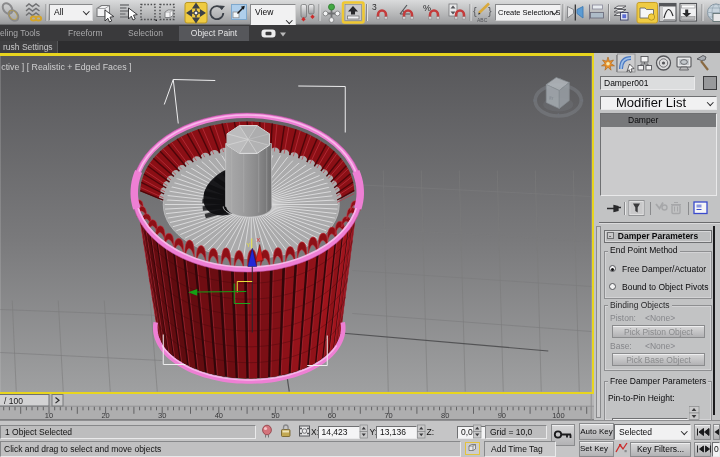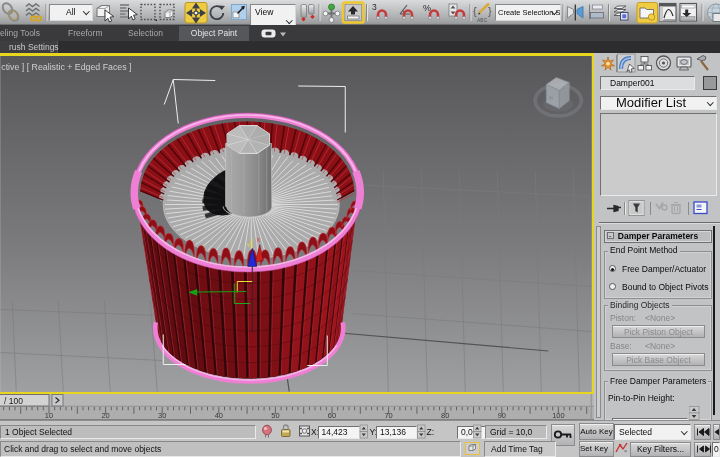--- a/index.html
+++ b/index.html
@@ -139,39 +139,39 @@
       <rect x="681.5" y="5" width="13.5" height="3" fill="#FDFDFD" stroke="#8A8A8C" stroke-width="0.6"></rect>
       <rect x="681.5" y="16.5" width="13.5" height="3" fill="#B9B9BA" stroke="#8A8A8C" stroke-width="0.6"></rect>
       <path d="M688.2,9.5 v3.5 h3 l-4.5,4 l-4.5,-4 h3 v-3.5 Z" fill="#2A2A2C"></path>
       <path d="M702,4 V21" stroke="#87888A" stroke-width="1"></path>
       <path d="M703,4 V21" stroke="#E2E2E3" stroke-width="1"></path>
       <circle cx="716" cy="12.5" r="8.5" fill="#C7D3DC" stroke="#8898A4" stroke-width="1"></circle>
       <ellipse cx="716" cy="12.5" rx="4" ry="8.5" fill="none" stroke="#98A8B4" stroke-width="0.8"></ellipse>
       <path d="M707.5,12.5 h17 M709,8 h14 M709,17 h14" stroke="#98A8B4" stroke-width="0.8"></path>
       <rect x="713" y="13.5" width="9" height="8" fill="#E8E8E9" stroke="#566" stroke-width="0.8"></rect>
     </svg>
-<div class="abs combo" style="left:49px;top:4px;width:44px;height:17px;font-size:8.5px;line-height:15px;padding-left:16px">All<span class="carr"></span></div>
+<div class="abs combo" style="left:49px;top:4px;width:44px;height:17px;font-size:8.5px;line-height:15px;padding-left:4px">All<span class="carr"></span></div>
 <div class="abs combo" style="left:250px;top:4px;width:46px;height:35px;font-size:8.5px;line-height:15px;padding-left:4px">View<span class="carr"></span></div>
 <div class="abs combo" style="left:495px;top:4px;width:66px;height:17px;font-size:7.5px;line-height:15px;padding-left:2px;white-space:nowrap;overflow:hidden">Create Selection Se<span class="carr"></span></div>
 
 <div class="abs" style="left:0;top:25px;width:720px;height:16px;background:#3A3A3C"></div>
 <div class="abs" style="left:179px;top:26px;width:70px;height:15px;background:#56575B"></div>
 <div class="abs" style="left:0;top:25px;width:720px;height:16px;font-size:8.5px;color:#A9A9AB">
 <span class="abs" style="left:0px;top:3px">eling Tools</span>
 <span class="abs" style="left:68px;top:3px">Freeform</span>
 <span class="abs" style="left:128px;top:3px">Selection</span>
 <span class="abs" style="left:179px;top:3px;width:70px;text-align:center;color:#E4E4E5">Object Paint</span>
 </div>
 <svg class="abs" width="30" height="12" style="left:261px;top:29px">
       <rect x="0.5" y="0.5" width="14" height="8" rx="3" fill="#ECECED"></rect>
       <rect x="4.5" y="2.8" width="6" height="3.4" rx="1" fill="#3A3A3C"></rect>
       <path d="M19,3.5 h6 l-3,4 Z" fill="#B9B9BA"></path>
     </svg>
 <div class="abs" style="left:0;top:41px;width:720px;height:12px;background:#2D2D2F"></div>
-<div class="abs" style="left:0;top:41px;width:58px;height:12px;background:#3E3E40;border-right:1px solid #555658;color:#C8C8C9;font-size:8.5px;line-height:12px;padding-left:9px">rush Settings</div>
+<div class="abs" style="left:0;top:41px;width:58px;height:12px;background:#3E3E40;border-right:1px solid #555658;color:#C8C8C9;font-size:8.5px;line-height:12px;padding-left:3px">rush Settings</div>
 
 <svg id="vp" width="592" height="336" viewBox="0 55.5 591.5 336" style="position:absolute;left:0;top:55.5px">
 <defs>
         <linearGradient id="vbg" x1="0" y1="0" x2="0" y2="1">
 <stop offset="0" stop-color="#57575A"></stop>
           <stop offset="0.55" stop-color="#7A7A7C"></stop>
           <stop offset="1" stop-color="#9FA0A1"></stop>
 </linearGradient>
       </defs>
 <rect x="0" y="55.5" width="591.5" height="336" fill="url(#vbg)"></rect>
@@ -368,24 +368,25 @@
       <circle cx="663.5" cy="63" r="7" fill="#DCDCDD" stroke="#55565A" stroke-width="1.3"></circle>
       <circle cx="663.5" cy="63" r="4.2" fill="none" stroke="#55565A" stroke-width="0.8"></circle>
       <circle cx="663.5" cy="63" r="1.6" fill="#55565A"></circle>
       <rect x="677" y="57" width="14" height="10" rx="1" fill="#E8E8E9" stroke="#55565A" stroke-width="1.1"></rect>
       <rect x="679" y="59" width="10" height="6" fill="#C3C8CC"></rect>
       <path d="M681,67 h6 l1.5,3 h-9 Z" fill="#B9B9BA" stroke="#55565A" stroke-width="0.8"></path>
       <ellipse cx="684" cy="62" rx="3.4" ry="2.4" fill="none" stroke="#55565A" stroke-width="0.8"></ellipse>
       <path d="M697,59 l6,-3.5 l3,1.5 l-1,3 l-3.5,0.5 Z" fill="#A8ACB2" stroke="#55565A" stroke-width="0.9"></path>
       <path d="M701,61 L708,70" stroke="#8A6A42" stroke-width="2.2"></path>
     </svg>
-<div class="abs sunk2" style="left:600px;top:75.5px;width:95px;height:14px;background:#DCDDDE;font-size:8.5px;line-height:12px;padding-left:9px;color:#0A0A0C">Damper001</div>
+<div class="abs sunk2" style="left:600px;top:75.5px;width:95px;height:14px;background:#DCDDDE;font-size:8.5px;line-height:12px;padding-left:3px;color:#0A0A0C">Damper001</div>
 <div class="abs" style="left:703px;top:75.5px;width:14px;height:14px;background:#98999B;border:1px solid #3A3A3C"></div>
 <div class="abs sunk2" style="left:600px;top:96px;width:117px;height:14px;background:#F1F1F2;font-size:13px;line-height:12px;padding-left:15px;color:#0A0A0C">Modifier List<span class="carr" style="right:4px"></span></div>
 <div class="abs sunk2" style="left:600px;top:113px;width:117px;height:83px;background:#CBCBCC"></div>
+<div class="abs" style="left:601px;top:114px;width:115px;height:13px;background:#77787A;font-size:8.5px;line-height:13px;padding-left:27px;color:#0A0A0C">Damper</div>
 <svg width="720" height="220" style="position:absolute;left:0;top:0;pointer-events:none">
       <g transform="translate(606,202)">
         <path d="M1,6.5 h7 M8,3.5 v6 l4,-1 v-4 Z M12,5.5 h3" stroke="#2A2A2C" stroke-width="1.3" fill="#2A2A2C"></path>
       </g>
       <path d="M624.5,202 V215" stroke="#8A8B8D" stroke-width="1"></path>
       <path d="M625.5,202 V215" stroke="#E8E8E9" stroke-width="1"></path>
       <rect x="629" y="200.5" width="15" height="15" fill="#C9C9CA" stroke="#8A8B8D" stroke-width="1"></rect>
       <rect x="629.8" y="201.3" width="13.4" height="13.4" fill="none" stroke="#E8E8E9" stroke-width="0.8"></rect>
       <path d="M633,203.5 h7 l-2.3,4 v5 l-2.4,-1.5 v-3.5 Z" fill="#3A3A3C"></path>
       <path d="M650.5,202 V215" stroke="#8A8B8D" stroke-width="1"></path>

